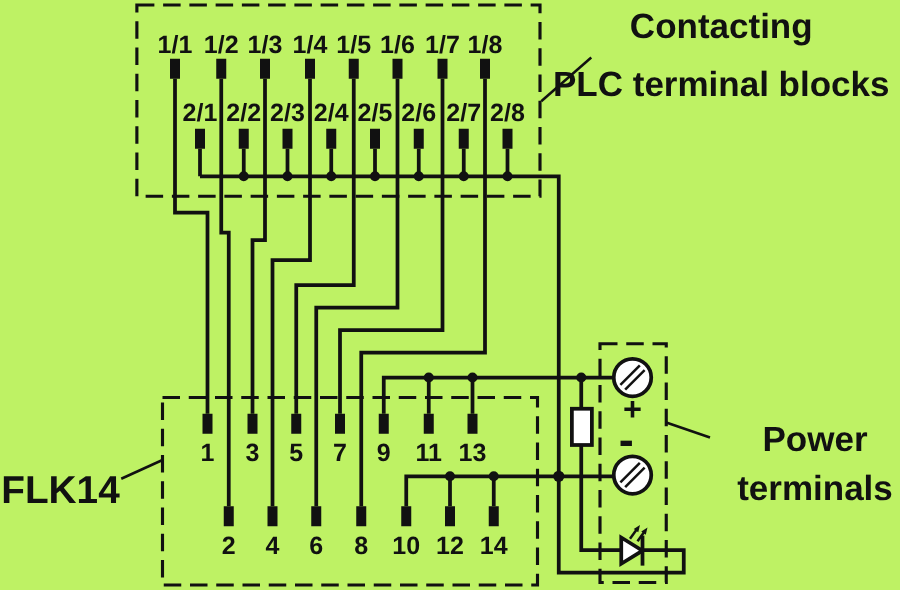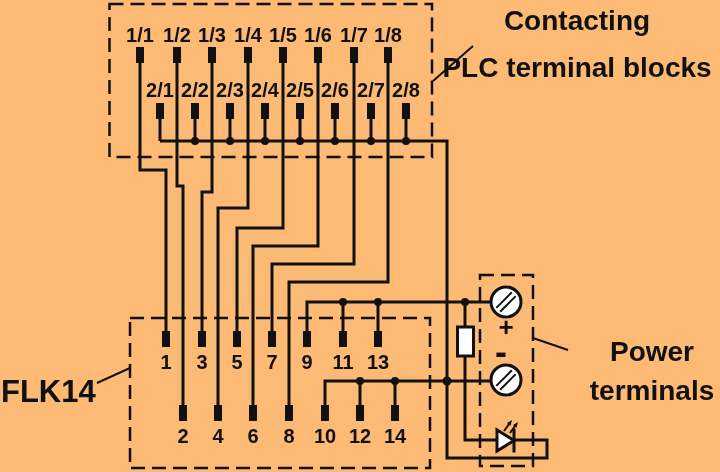--- a/index.html
+++ b/index.html
@@ -1,16 +1,16 @@
 <!DOCTYPE html>
 <html><head>
 <meta charset="utf-8">
 <style>
   html,body{margin:0;padding:0;background:#fff;}
-  .stage{position:relative;width:720px;height:472px;background:#fdba74;overflow:hidden;}
+  .stage{position:relative;width:720px;height:472px;background:#bef264;overflow:hidden;}
   svg{display:block;}
   svg text{font-family:"Liberation Sans","DejaVu Sans",sans-serif;font-weight:bold;fill:#111;}
   .lbl{font-size:20px;text-anchor:middle;}
   .cap{font-size:28px;text-anchor:middle;}
   .capleft{font-size:31px;text-anchor:start;}
   .plus{font-size:26px;text-anchor:middle;}
   .minus{font-size:36px;text-anchor:middle;}
   .wire{stroke:#111;stroke-width:3;fill:none;}
   .thin{stroke:#111;stroke-width:2;fill:none;}
   .dash{stroke:#111;stroke-width:2.5;fill:none;stroke-dasharray:14 7;}

